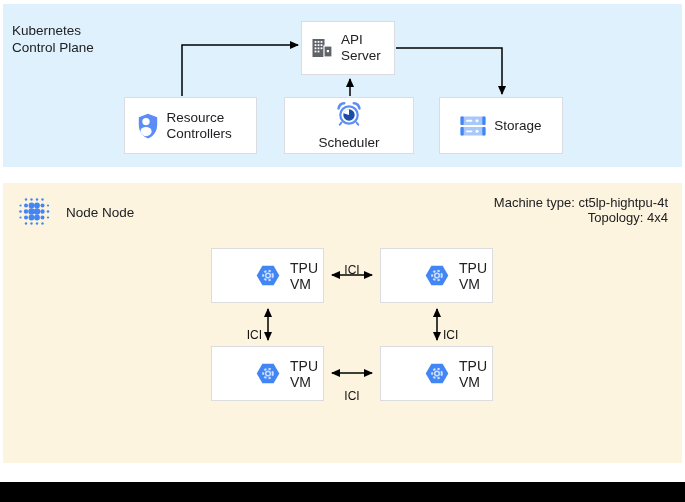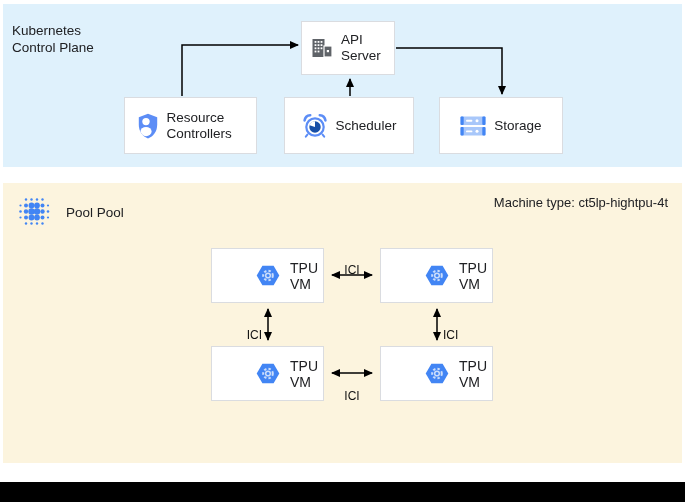--- a/index.html
+++ b/index.html
@@ -9,21 +9,21 @@
   .panel-yellow{position:absolute;left:3px;top:183px;width:679px;height:280px;background:#FCF4DE;}
   .black-bar{position:absolute;left:0;top:482px;width:685px;height:20px;background:#000;}
   .arrows{position:absolute;left:0;top:0;width:685px;height:502px;pointer-events:none;}
   .box{position:absolute;background:#fff;border:1px solid #DADCE0;box-sizing:border-box;
        display:flex;align-items:center;justify-content:center;gap:8px;font-size:13.5px;line-height:16px;}
   .icon{display:flex;align-items:center;justify-content:center;flex:0 0 auto;}
   #box-api{left:301px;top:21px;width:94px;height:54px;}
   #box-api .box-label{width:44px;}
   #box-rc{left:124px;top:97px;width:133px;height:57px;}
   #box-rc .box-label{width:78px;}
-  #box-sched{left:284px;top:97px;width:130px;height:57px;}
+  #box-sched{left:284px;top:97px;width:130px;height:57px;flex-direction:column;}
   #box-storage{left:439px;top:97px;width:124px;height:57px;}
   .tpu{gap:10px;font-size:14px;padding-left:44px;}
   #tpu-tl{left:211px;top:248px;width:113px;height:55px;}
   #tpu-tr{left:380px;top:248px;width:113px;height:55px;}
   #tpu-bl{left:211px;top:346px;width:113px;height:55px;}
   #tpu-br{left:380px;top:346px;width:113px;height:55px;}
   .cp-title{position:absolute;left:12px;top:23px;width:100px;text-align:left;
             font-size:13.5px;line-height:16.5px;}
   .np-icon{position:absolute;left:15px;top:196px;}
   .np-title{position:absolute;left:66px;top:205px;font-size:13.5px;}
@@ -160,24 +160,25 @@
         <circle cx="16.5" cy="21.5" r="2.9"></circle>
         <circle cx="22" cy="21.5" r="2.9"></circle>
         <circle cx="27.5" cy="21.5" r="2"></circle>
         <circle cx="33" cy="21.5" r="1.1"></circle>
       <circle cx="11" cy="27.5" r="1.2"></circle>
         <circle cx="16.5" cy="27.5" r="1.2"></circle>
         <circle cx="22" cy="27.5" r="1.2"></circle>
         <circle cx="27.5" cy="27.5" r="1.2"></circle>
     </svg>
   </span>
-  <div class="np-title">Pool Pool</div>
+  <div class="np-title">Node Node</div>
 
   <div class="machine-info">
     <div>Machine type: ct5lp-hightpu-4t</div>
+    <div>Topology: 4x4</div>
   </div>
 
   <div class="box tpu" id="tpu-tl">
     <span class="icon">
       <svg width="24" height="21" viewBox="0 0 24 21">
         <path d="M6.4 .7 L17.6 .7 L23.3 10.5 L17.6 20.3 L6.4 20.3 L.7 10.5 Z" fill="#4285F4"></path>
         <circle cx="12" cy="10.5" r="4.8" fill="none" stroke="#CBDDFB" stroke-width="2" stroke-dasharray="2.4 2.1"></circle>
         <circle cx="12" cy="10.5" r="3.1" fill="#CBDDFB"></circle>
         <circle cx="12" cy="10.5" r="1.5" fill="#4285F4"></circle>
       </svg>

